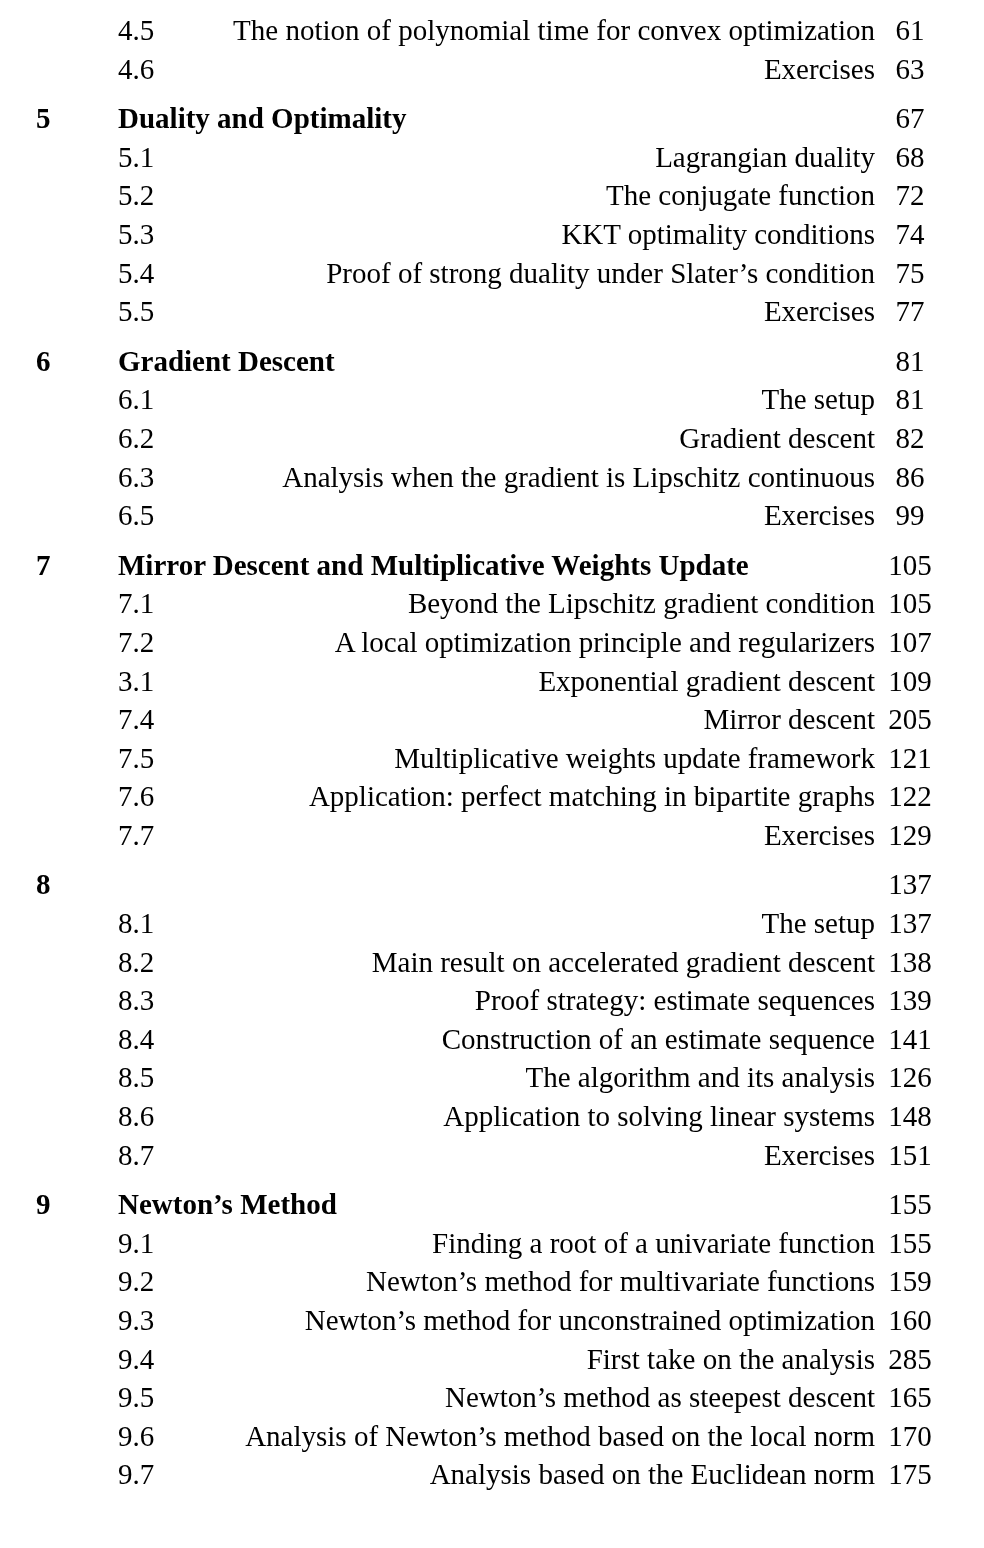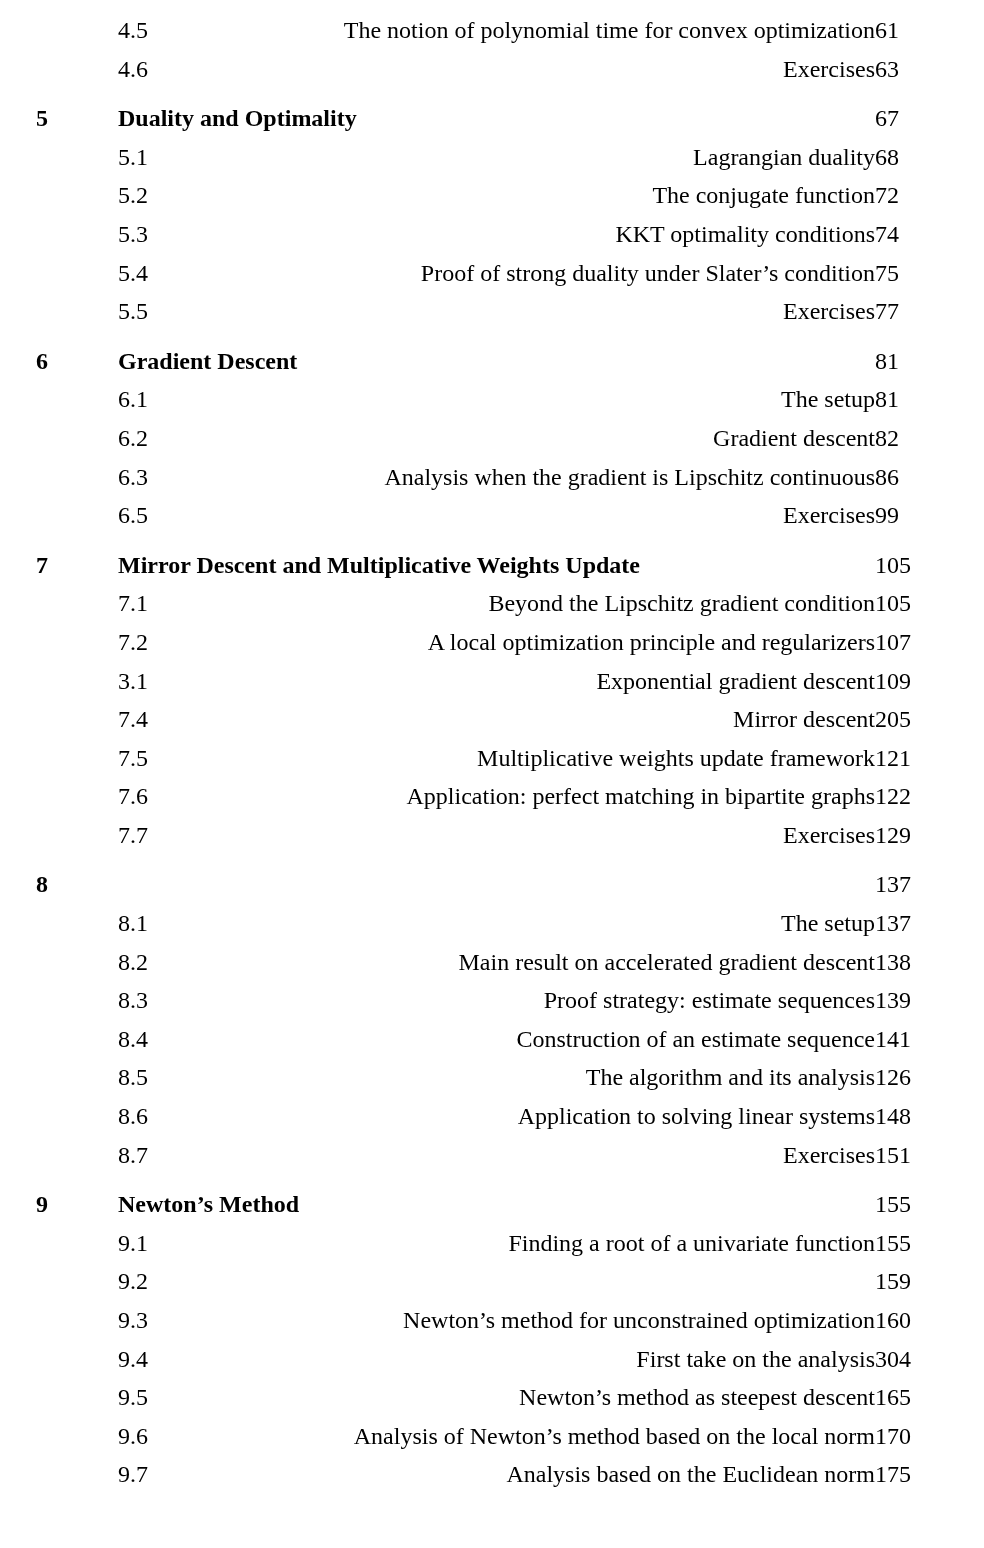--- a/index.html
+++ b/index.html
@@ -7,21 +7,21 @@
     padding: 0;
     background: #ffffff;
   }
   .page {
     width: 984px;
     height: 1548px;
     box-sizing: border-box;
     background: #ffffff;
     color: #000000;
     font-family: "Liberation Serif", "DejaVu Serif", serif;
-    font-size: 24px;
+    font-size: 29px;
     padding: 11px 39px 0 36px;
     overflow: hidden;
   }
   .toc-list {
     width: 100%;
   }
   .row {
     display: grid;
     grid-template-columns: 82px 82px 1fr 70px;
     line-height: 38.6px;
@@ -32,21 +32,21 @@
     font-weight: bold;
   }
   .row.chapter .col-title {
     grid-column: 2 / 4;
   }
   .col-ch   { grid-column: 1; }
   .col-sec  { grid-column: 2; }
   .row.section .col-title { grid-column: 3; text-align: right; }
   .col-page {
     grid-column: 4;
-    text-align: left;
+    text-align: center;
     font-weight: normal;
   }
 </style>
 </head>
 <body>
 
 <div class="page">
   <div class="toc-list">
       <div class="row section">
         <span class="col-ch"></span>
@@ -224,33 +224,34 @@
       </div>
       <div class="row section">
         <span class="col-ch"></span>
         <span class="col-sec">9.1</span>
         <span class="col-title">Finding a root of a univariate function</span>
         <span class="col-page">155</span>
       </div>
       <div class="row section">
         <span class="col-ch"></span>
         <span class="col-sec">9.2</span>
+        <span class="col-title">Newton’s method for multivariate functions</span>
         <span class="col-page">159</span>
       </div>
       <div class="row section">
         <span class="col-ch"></span>
         <span class="col-sec">9.3</span>
         <span class="col-title">Newton’s method for unconstrained optimization</span>
         <span class="col-page">160</span>
       </div>
       <div class="row section">
         <span class="col-ch"></span>
         <span class="col-sec">9.4</span>
         <span class="col-title">First take on the analysis</span>
-        <span class="col-page">304</span>
+        <span class="col-page">285</span>
       </div>
       <div class="row section">
         <span class="col-ch"></span>
         <span class="col-sec">9.5</span>
         <span class="col-title">Newton’s method as steepest descent</span>
         <span class="col-page">165</span>
       </div>
       <div class="row section">
         <span class="col-ch"></span>
         <span class="col-sec">9.6</span>

